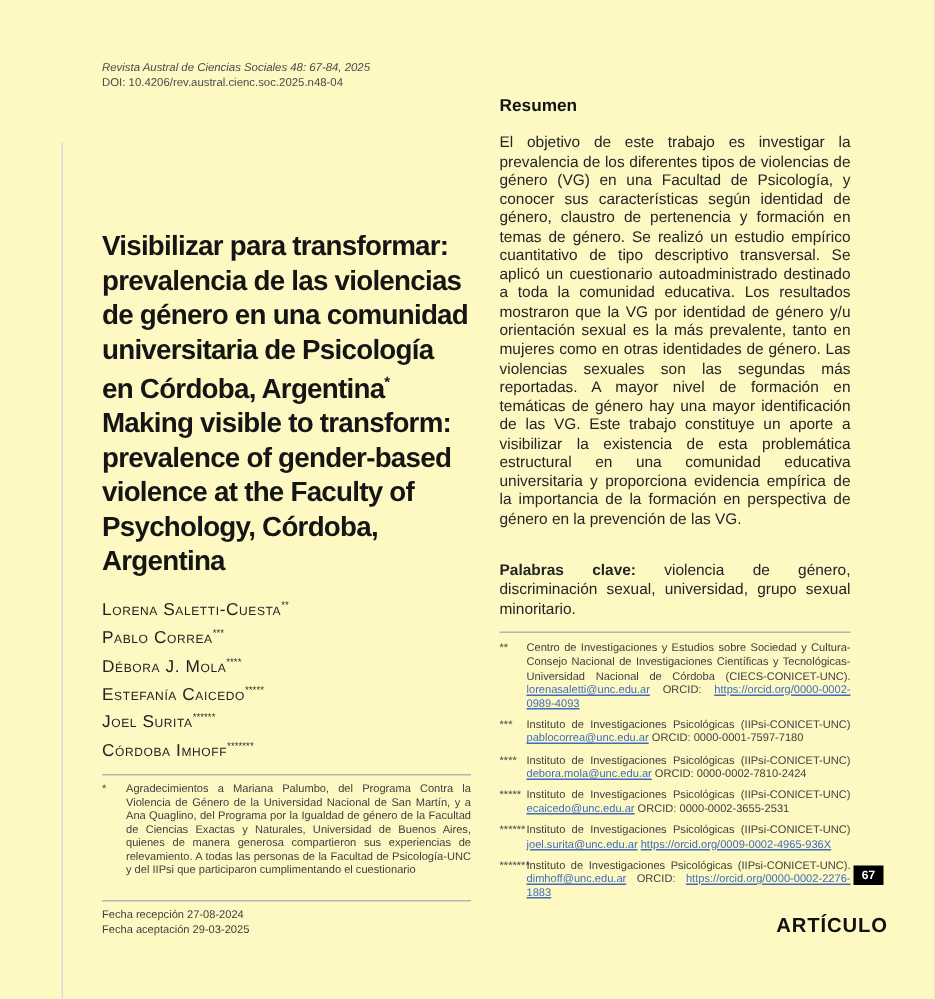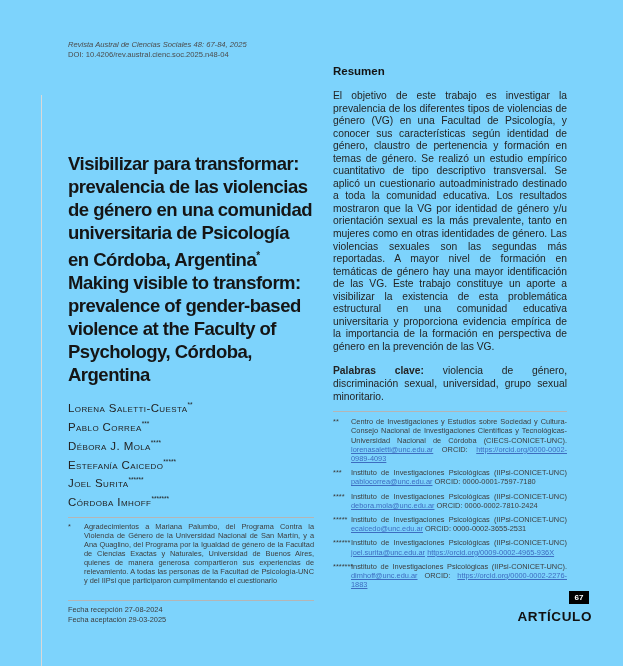--- a/index.html
+++ b/index.html
@@ -1,17 +1,17 @@
 <!DOCTYPE html>
 <html><head>
 <meta charset="utf-8">
 <style>
   html,body{margin:0;padding:0;background:#e9e9e9;}
   .page{
-    position:relative;width:623px;height:666px;background:#7dd3fc;
+    position:relative;width:623px;height:666px;background:#fef9c3;
     font-family:"Liberation Sans", sans-serif;color:#1c1c1c;overflow:hidden;
     margin:0 auto;box-shadow:0 0 4px rgba(0,0,0,.25);
   }
   .vrule{position:absolute;left:41px;top:95px;width:1px;height:571px;background:#d9d9d9;}
 
   
   .col-left{position:absolute;left:68px;top:40px;width:246px;}
   .journal{font-size:7.6px;line-height:10px;color:#4b4b4b;}
   .journal .jt{font-style:italic;}
   .title{margin:0;font-weight:bold;color:#151515;font-size:18.5px;line-height:23px;letter-spacing:-0.5px;}
@@ -25,30 +25,30 @@
        font-size:7.4px;line-height:9px;color:#3d3d3d;}
   .ack-marker{width:16px;flex:none;}
   .ack-text{flex:1;text-align:justify;}
   .dates{position:absolute;left:68px;top:600px;width:246px;border-top:1px solid #b5b5b5;
          padding-top:4px;font-size:7.4px;line-height:9.6px;color:#3d3d3d;}
 
   
   .col-right{position:absolute;left:333px;top:65px;width:234px;}
   .res-head{margin:0 0 13px 0;font-size:11.5px;font-weight:bold;color:#141414;}
   .abstract{font-size:10.3px;line-height:12.55px;text-align:justify;color:#242424;}
-  .kw{margin-top:12px;font-size:10.3px;line-height:12.55px;text-align:justify;color:#242424;}
+  .kw{margin-top:22px;font-size:10.3px;line-height:12.55px;text-align:justify;color:#242424;}
   .kw .kw-label{font-weight:bold;}
   .affs{margin-top:8px;border-top:1px solid #b5b5b5;padding-top:5px;}
   .aff-row{display:flex;font-size:7.4px;line-height:9.2px;color:#3d3d3d;margin-bottom:5px;}
   .aff-marker{width:18px;flex:none;}
   .aff-text{flex:1;text-align:justify;}
   .lnk{color:#3d6cc0;text-decoration:underline;cursor:pointer;}
 
   
-  .badge{position:absolute;left:569px;top:591px;width:20px;height:13px;background:#000;
+  .badge{position:absolute;left:569px;top:577px;width:20px;height:13px;background:#000;
          color:#fff;font-size:8px;font-weight:bold;display:flex;align-items:center;justify-content:center;}
   .article-label{position:absolute;right:31px;top:609px;font-size:13.5px;font-weight:bold;
                  letter-spacing:0.6px;color:#111;}
 </style>
 </head>
 <body>
 
 <div class="page">
   <div class="vrule"></div>
 

